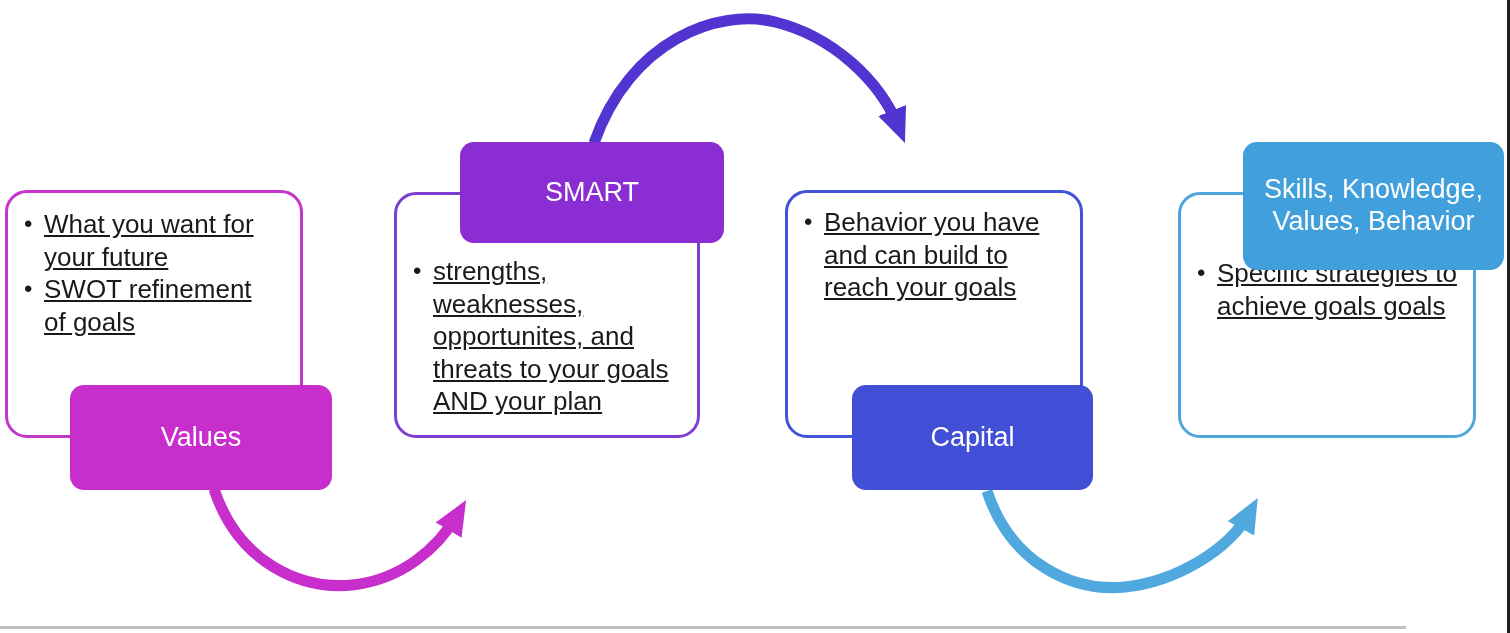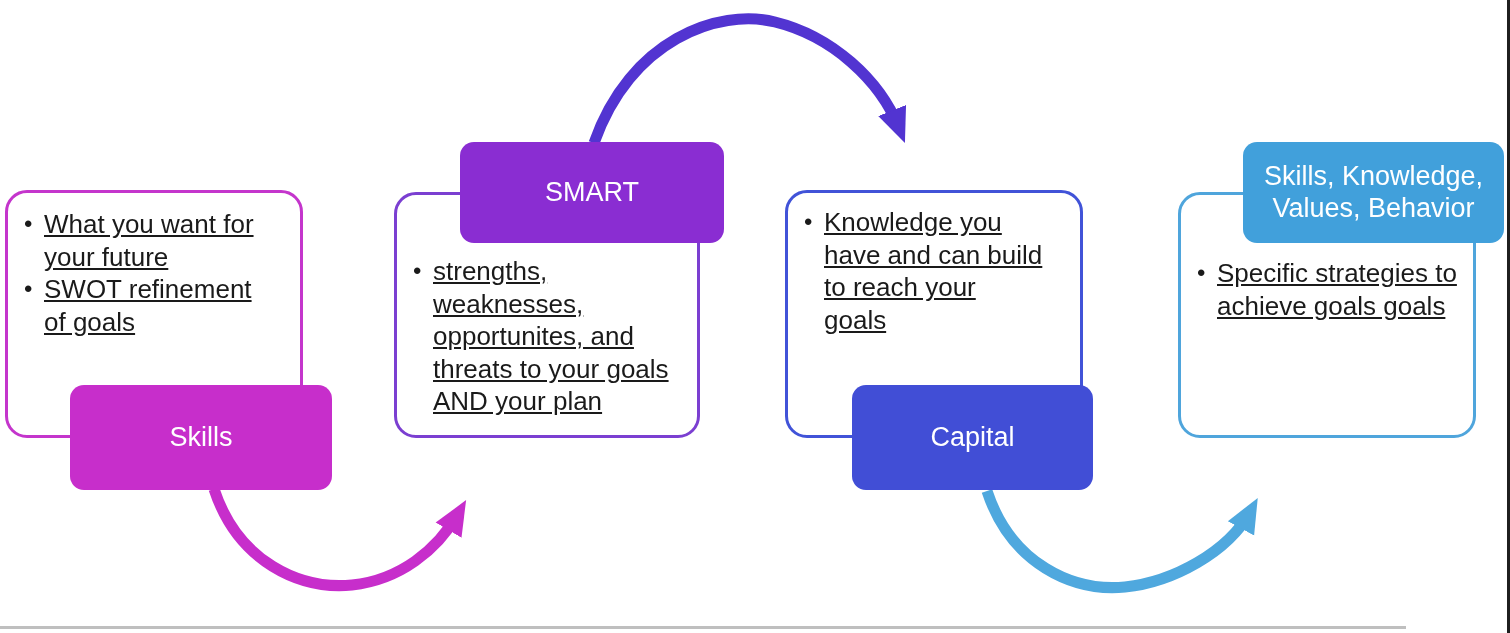--- a/index.html
+++ b/index.html
@@ -62,21 +62,21 @@
   .box2 { left: 394px;  top: 192px; width: 306px; height: 246px; }
   .box2 .box-content { padding: 60px 10px 0 16px; width: 284px; }
   .label2 { left: 460px; top: 142px; width: 264px; height: 101px; }
   
   .box3 { left: 785px;  top: 190px; width: 298px; height: 248px; }
   .box3 .box-content { padding: 13px 10px 0 16px; width: 266px; }
   .label3 { left: 852px; top: 385px; width: 241px; height: 105px; }
   
   .box4 { left: 1178px; top: 192px; width: 298px; height: 246px; }
   .box4 .box-content { padding: 62px 6px 0 16px; width: 298px; }
-  .label4 { left: 1243px; top: 142px; width: 261px; height: 101px; }
+  .label4 { left: 1243px; top: 142px; width: 261px; height: 128px; }
 
   .bottom-line {
     position: absolute;
     left: 0; top: 626px;
     width: 1406px; height: 3px;
     z-index: 4;
   }
   .right-edge {
     position: absolute;
     left: 1507px; top: 0;
@@ -111,37 +111,37 @@
       <div class="bullet-item">
         <span class="bullet-marker">•</span>
         <span class="bullet-text">What you want for your future</span>
       </div>
       <div class="bullet-item">
         <span class="bullet-marker">•</span>
         <span class="bullet-text">SWOT refinement of goals</span>
       </div>
     </div>
   </div>
-  <div class="step-label label1" style="background-color: rgb(199, 46, 203); color: rgb(255, 255, 255);">Skills</div>
+  <div class="step-label label1" style="background-color: rgb(199, 46, 203); color: rgb(255, 255, 255);">Values</div>
 
   <div class="outline-box box2" style="border-color: rgb(123, 63, 209);">
     <div class="box-content">
       <div class="bullet-item">
         <span class="bullet-marker">•</span>
         <span class="bullet-text">strengths, weaknesses, opportunites, and threats to your goals AND your plan</span>
       </div>
     </div>
   </div>
   <div class="step-label label2" style="background-color: rgb(138, 45, 210); color: rgb(255, 255, 255);">SMART</div>
 
   <div class="outline-box box3" style="border-color: rgb(65, 83, 216);">
     <div class="box-content">
       <div class="bullet-item">
         <span class="bullet-marker">•</span>
-        <span class="bullet-text">Knowledge you have and can build to reach your goals</span>
+        <span class="bullet-text">Behavior you have and can build to reach your goals</span>
       </div>
     </div>
   </div>
   <div class="step-label label3" style="background-color: rgb(65, 78, 214); color: rgb(255, 255, 255);">Capital</div>
 
   <div class="outline-box box4" style="border-color: rgb(79, 165, 220);">
     <div class="box-content">
       <div class="bullet-item">
         <span class="bullet-marker">•</span>
         <span class="bullet-text">Specific strategies to achieve goals goals</span>

